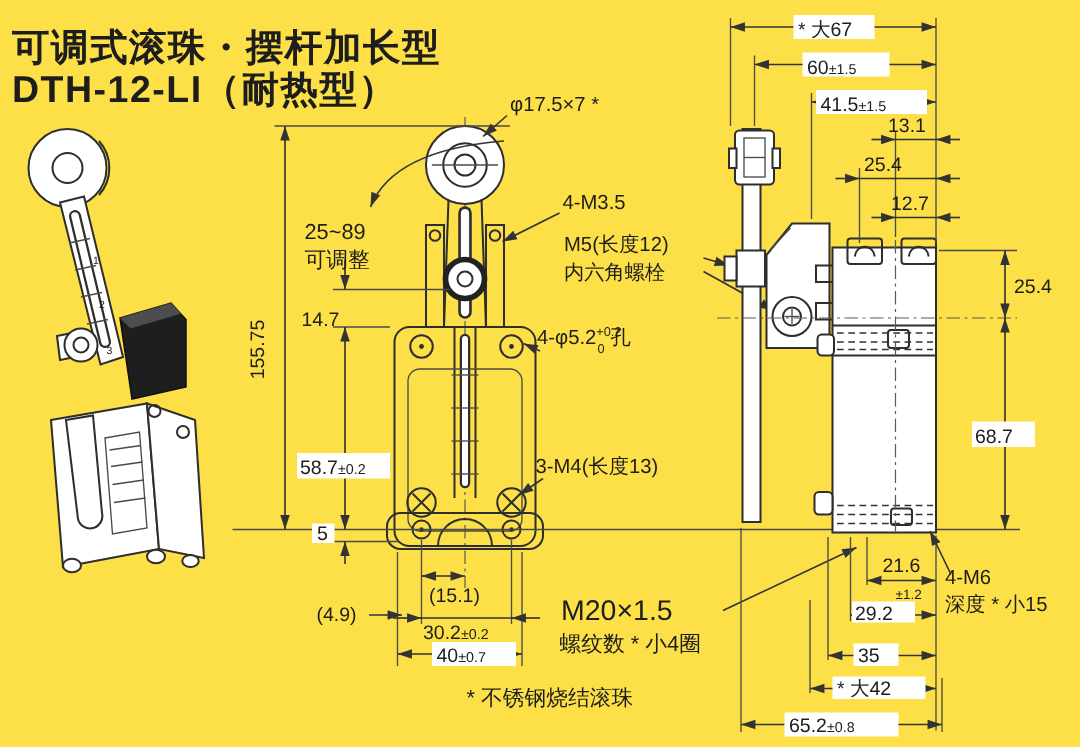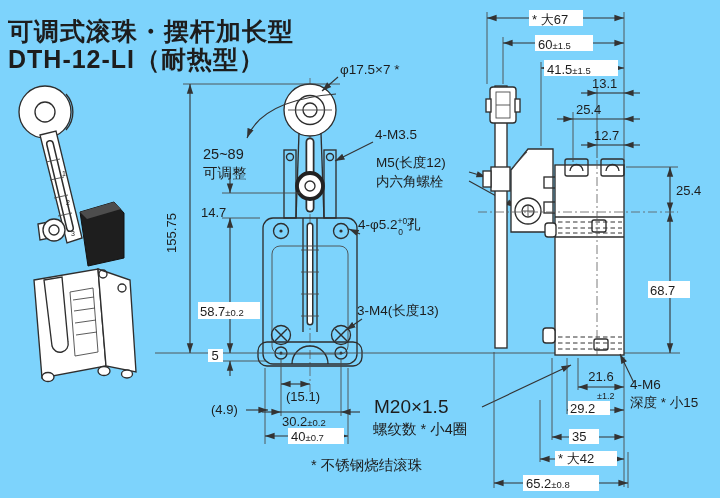--- a/index.html
+++ b/index.html
@@ -1,16 +1,16 @@
 <!DOCTYPE html>
 <html><head>
 <meta charset="utf-8">
 <style>
   html,body{margin:0;padding:0;background:#fff;}
-  .page{position:relative;width:720px;height:498px;background:#7dd3fc;overflow:hidden;
+  .page{position:relative;width:720px;height:498px;background:#fde047;overflow:hidden;
         font-family:"Liberation Sans","DejaVu Sans",sans-serif;}
   svg{position:absolute;left:0;top:0;}
   svg text{fill:#1d1d1d;font-family:"Liberation Sans","DejaVu Sans",sans-serif;}
   .ttl{font-size:25px;font-weight:bold;letter-spacing:1px;}
   .tx{font-size:13px;}      
   .ts{font-size:9.5px;}     
   .tl{font-size:13.5px;}    
   .tb{font-size:19px;}      
   .tm{font-size:14.5px;}    
   .tt{font-size:7px;}       

